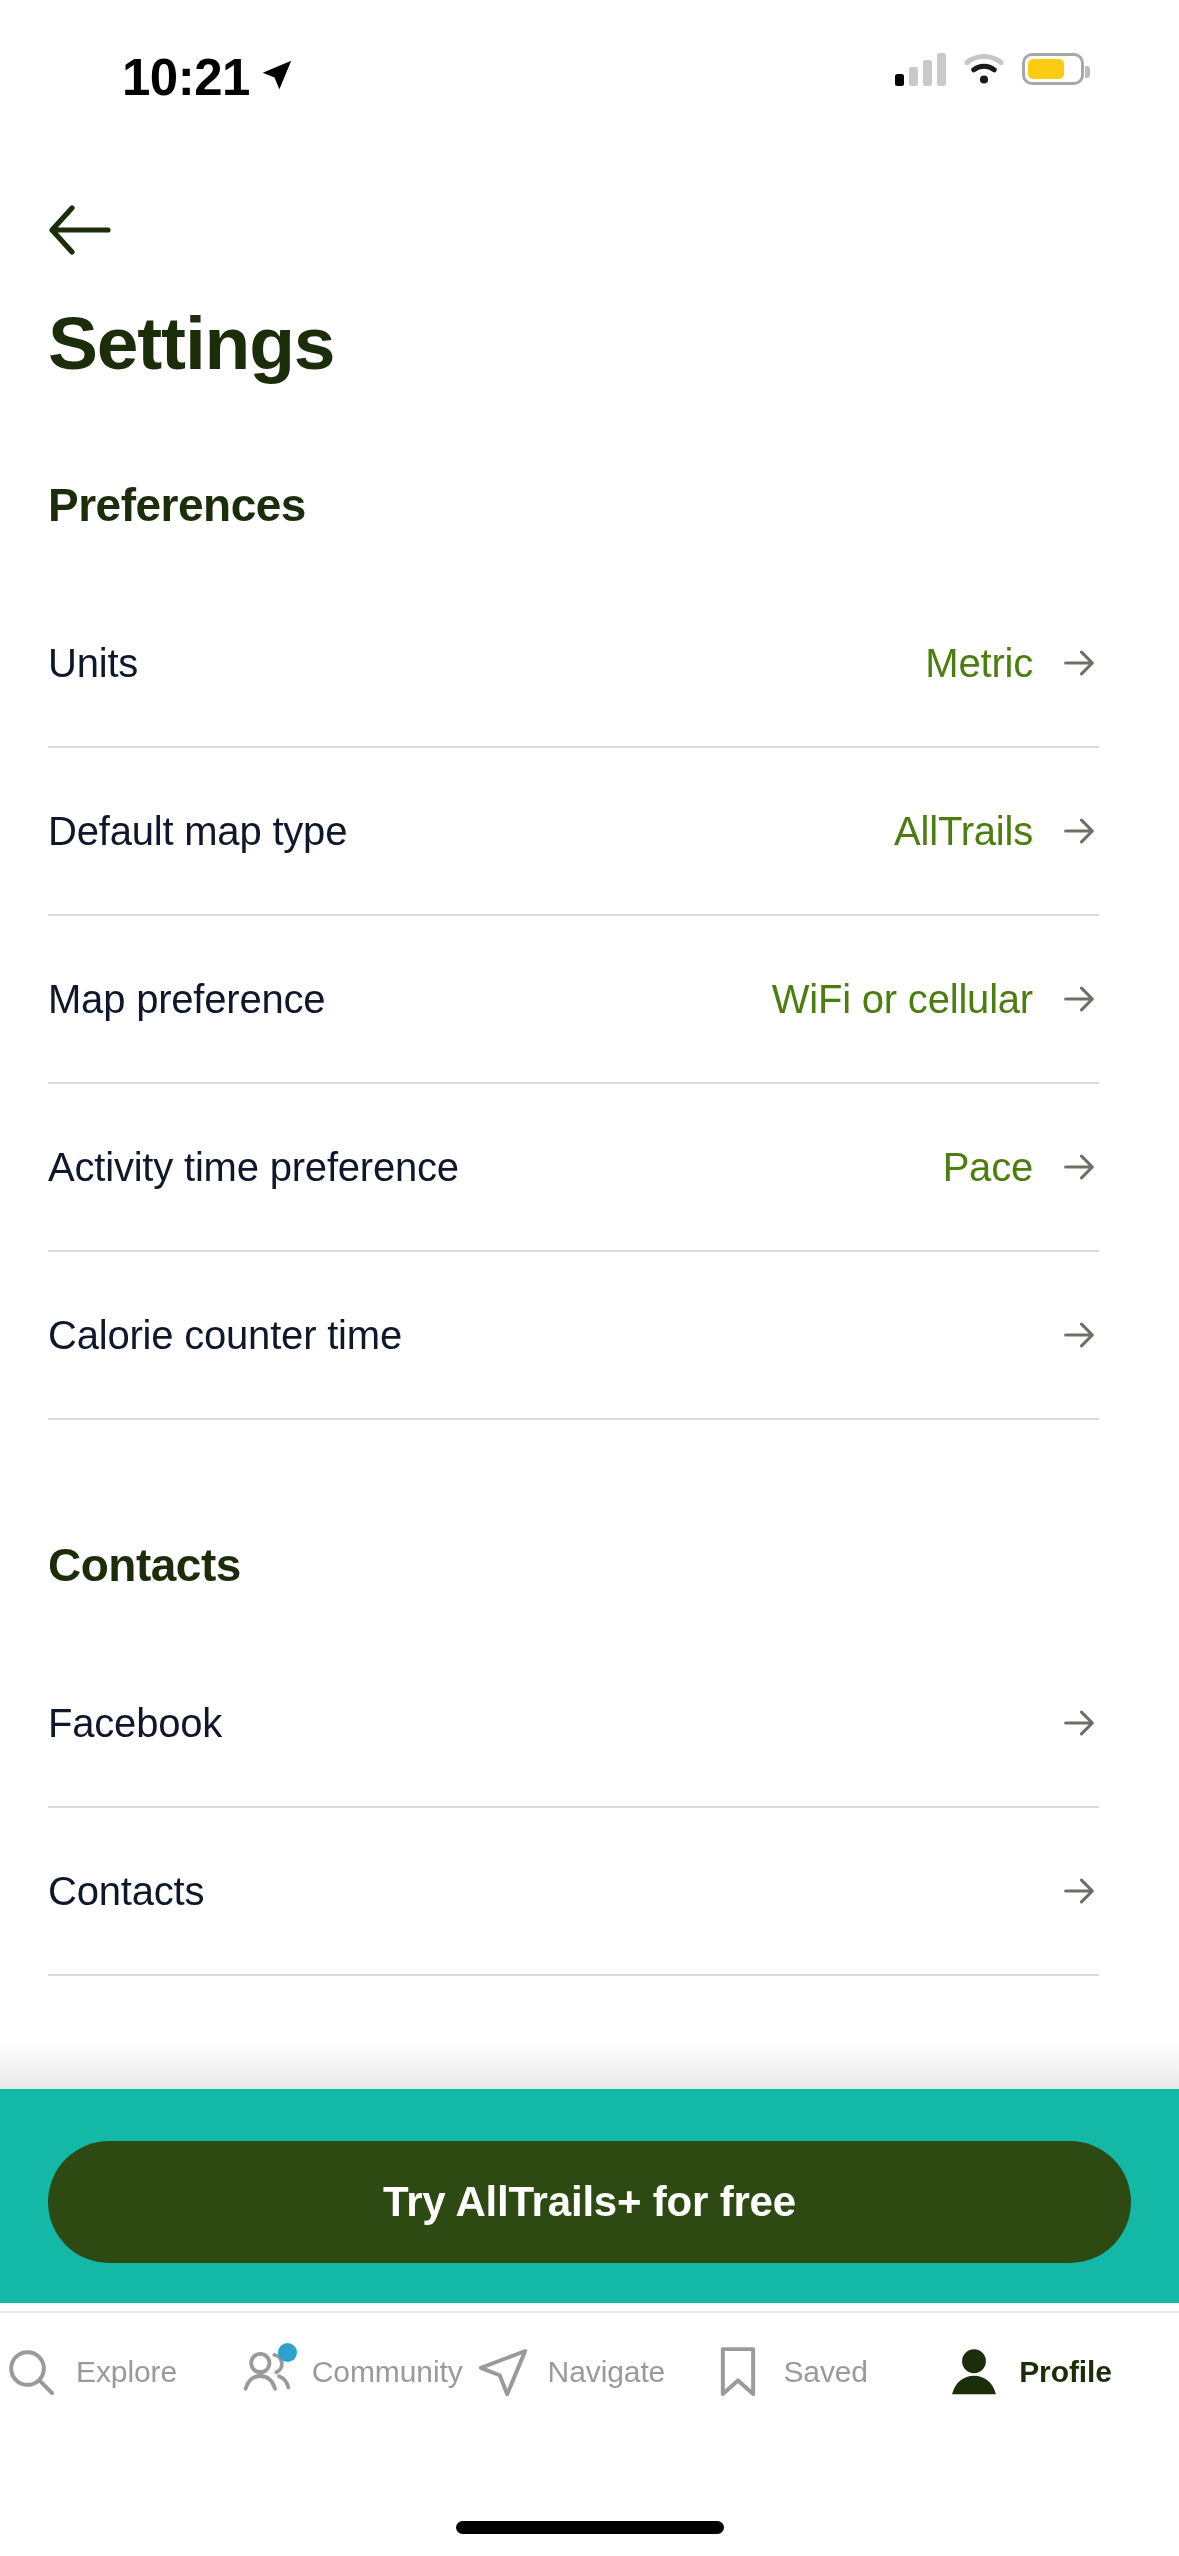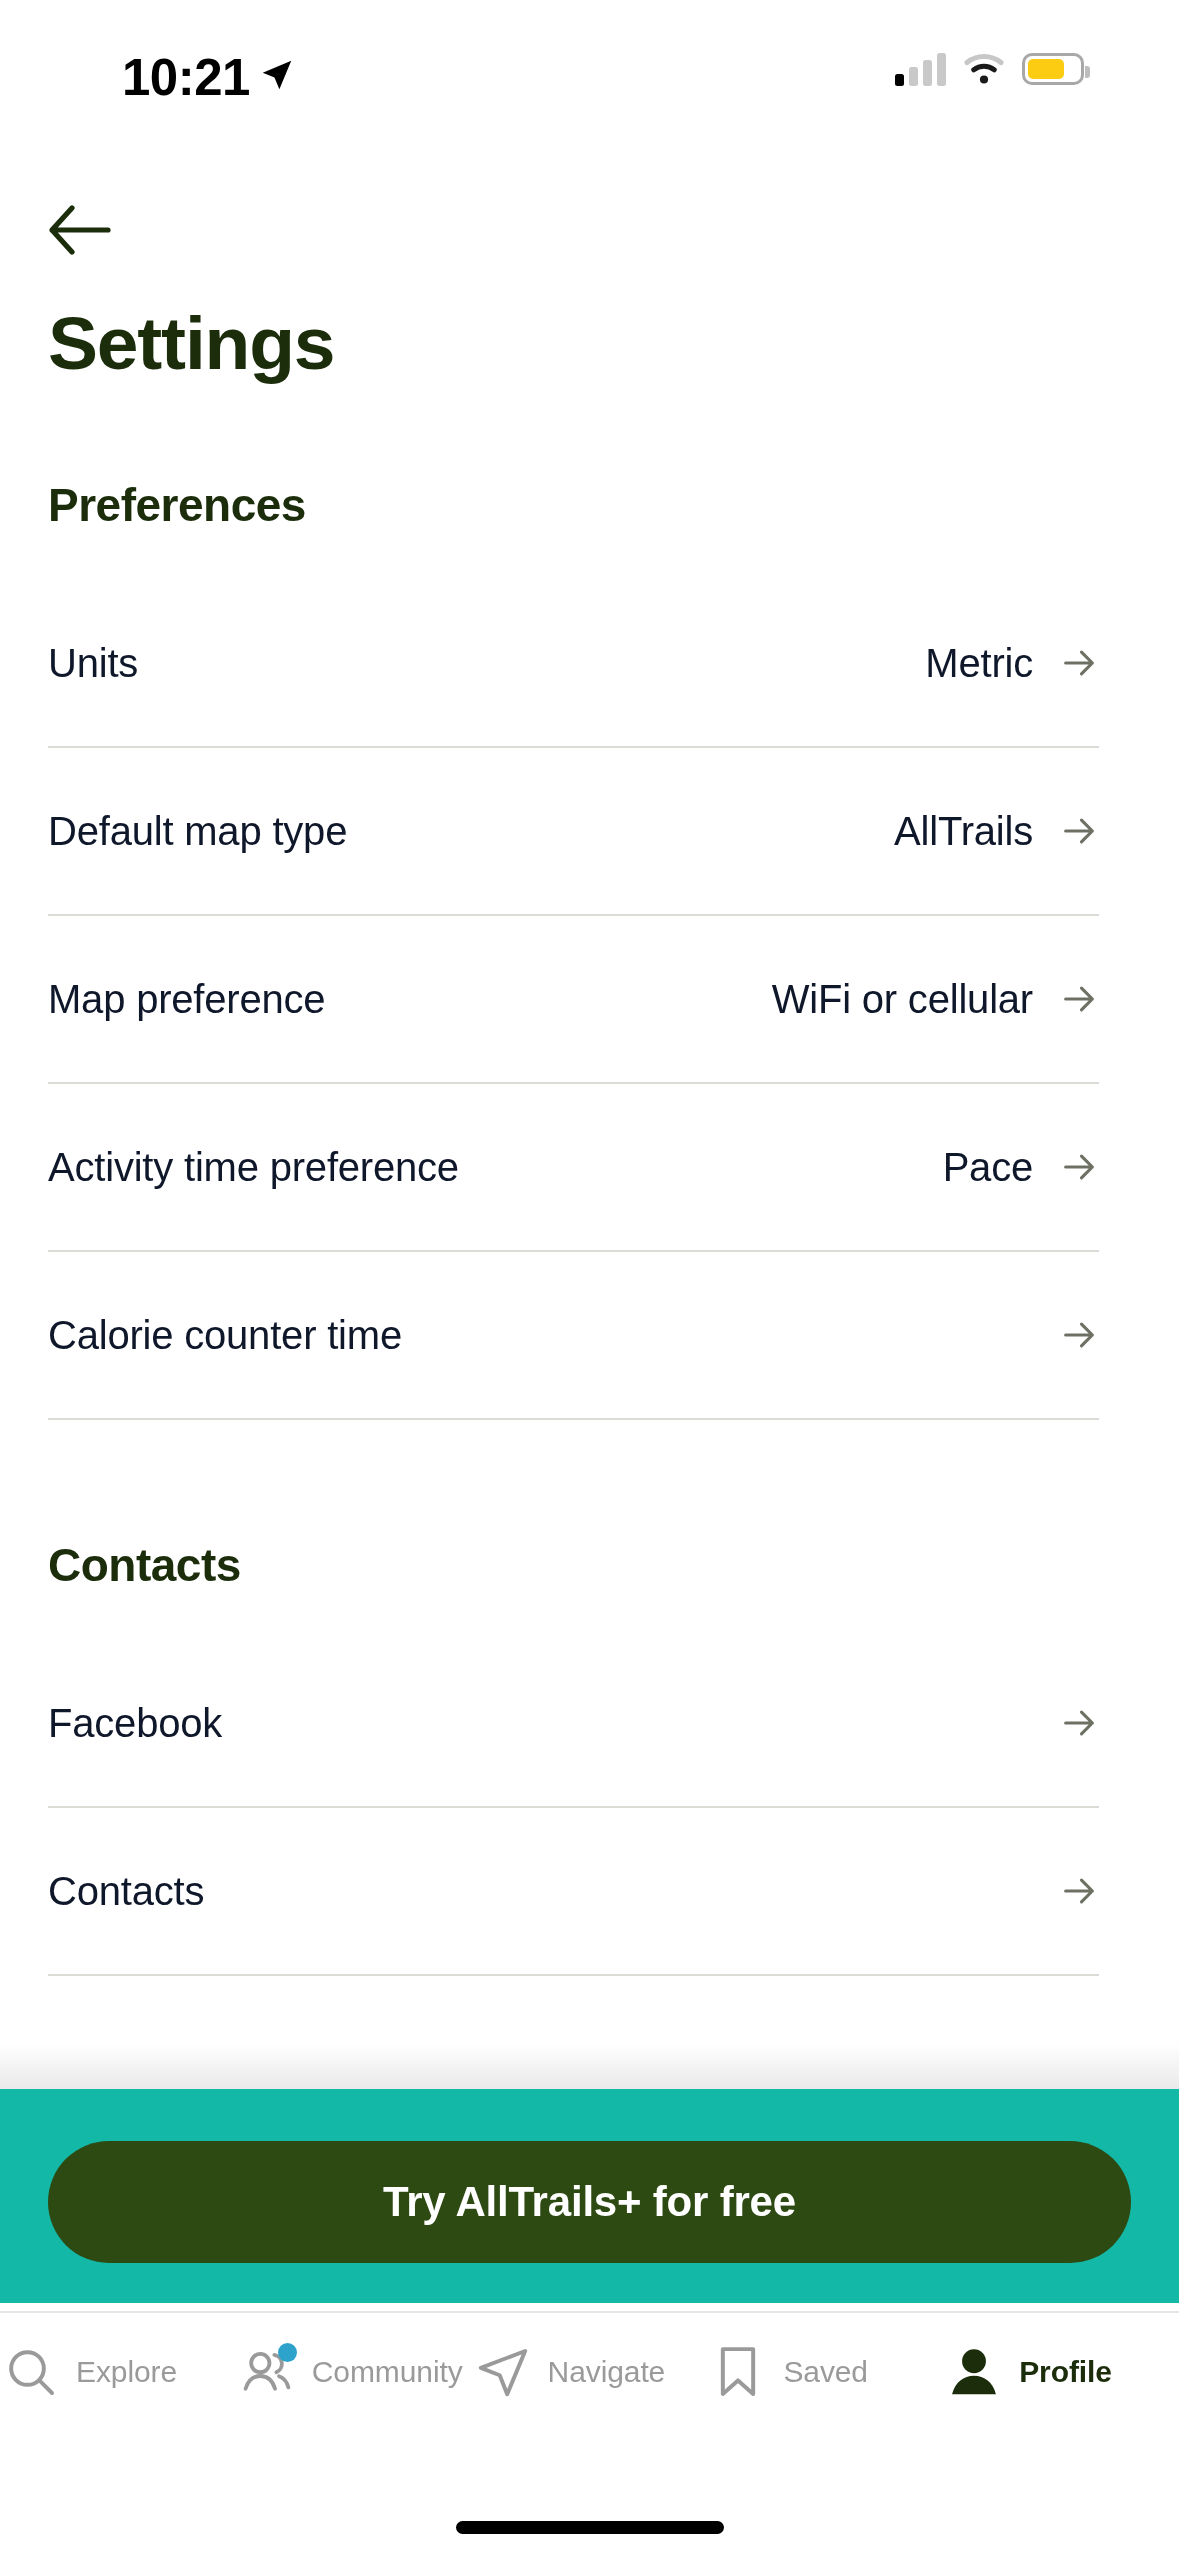--- a/index.html
+++ b/index.html
@@ -137,21 +137,21 @@
     letter-spacing: -0.2px;
   }
   .row-right {
     display: flex;
     align-items: center;
     gap: 26px;
   }
   .row-value {
     font-size: 40px;
     font-weight: 400;
-    color: #0f172a;
+    color: #4d7c0f;
     letter-spacing: -0.2px;
   }
   .arrow-right { width: 40px; height: 40px; flex: none; }
 
   .section-gap { height: 58px; }
 
   
   .cta-wrap {
     position: absolute;
     left: 0;

